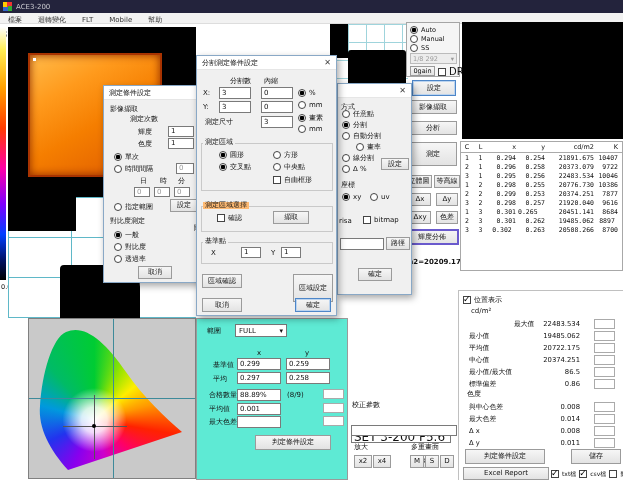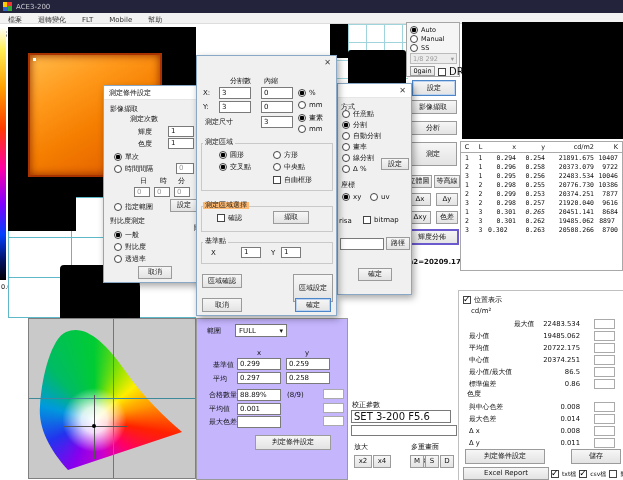--- a/index.html
+++ b/index.html
@@ -156,36 +156,36 @@
         <span style="width: 13px; text-align: center; padding-right: 2px;">2</span>
         <span style="width: 30px; text-align: right; padding-right: 2px;">0.298</span>
         <span style="width: 29px; text-align: right; padding-right: 2px;">0.257</span>
         <span style="width: 49px; text-align: right; padding-right: 2px;">21920.040</span>
         <span style="width: 24px; text-align: right; padding-right: 2px;">9616</span>
       </div>
       <div class="trow">
         <span style="width: 14px; text-align: center; padding-right: 2px;">1</span>
         <span style="width: 13px; text-align: center; padding-right: 2px;">3</span>
         <span style="width: 30px; text-align: right; padding-right: 2px;">0.301</span>
-        <span style="width: 29px; text-align: right; padding-right: 2px; font-style: italic;">0.265</span>
+        <span style="width: 29px; padding-right: 2px;">0.265</span>
         <span style="width: 49px; text-align: right; padding-right: 2px;">20451.141</span>
         <span style="width: 24px; text-align: right; padding-right: 2px;">8684</span>
       </div>
       <div class="trow">
         <span style="width: 14px; text-align: center; padding-right: 2px;">2</span>
         <span style="width: 13px; text-align: center; padding-right: 2px;">3</span>
         <span style="width: 30px; text-align: right; padding-right: 2px;">0.301</span>
         <span style="width: 29px; text-align: right; padding-right: 2px;">0.262</span>
         <span style="width: 49px; text-align: right; padding-right: 2px;">19485.062</span>
         <span style="width: 24px; text-align: center; padding-right: 2px;">8897</span>
       </div>
       <div class="trow">
         <span style="width: 14px; text-align: center; padding-right: 2px;">3</span>
         <span style="width: 13px; text-align: center; padding-right: 2px;">3</span>
-        <span style="width: 30px; text-align: left; padding-right: 2px;">0.302</span>
+        <span style="width: 30px; text-align: center; padding-right: 2px;">0.302</span>
         <span style="width: 29px; text-align: right; padding-right: 2px;">0.263</span>
         <span style="width: 49px; text-align: right; padding-right: 2px;">20508.266</span>
         <span style="width: 24px; text-align: right; padding-right: 2px;">8700</span>
       </div>
     </div>
 
   <div class="b" style="left:458px;top:290px;width:165px;height:190px;border-top:1px solid #c0c0c0;border-left:1px solid #c0c0c0;background:#fff">
     <div class="row" style="left:4px;top:5px">
         <span class="chk on"></span>
         <span>位置表示</span>
@@ -270,21 +270,21 @@
       background:radial-gradient(circle 32px at 39% 64%,#ffffff 0,rgba(255,255,255,.85) 40%,rgba(255,255,255,0) 100%),
         conic-gradient(from 0deg at 39% 64%,#00cc33 0deg,#9ae400 28deg,#ffee00 50deg,#ff9900 75deg,#ff2200 100deg,#ff0066 130deg,#cc00cc 165deg,#8800ee 205deg,#2233ee 245deg,#0099dd 285deg,#00bb66 320deg,#00cc33 360deg);
       clip-path:path('M34,10 C52,2 72,18 94,50 C112,76 134,96 150,110 L36,148 C18,128 6,106 8,84 C10,52 20,16 34,10 Z')"></div>
     <div style="position:absolute;left:84px;top:0;width:1px;height:159px;background:#3e8a9a"></div>
     <div style="position:absolute;left:0;top:79px;width:166px;height:1px;background:#3e8a9a"></div>
     <div style="position:absolute;left:34px;top:107px;width:64px;height:1px;background:#555"></div>
     <div style="position:absolute;left:65px;top:76px;width:1px;height:64px;background:#555"></div>
     <div style="position:absolute;left:63px;top:105px;width:4px;height:4px;background:#000;border-radius:50%"></div>
   </div>
 
-  <div class="b" style="left:196px;top:318px;width:152px;height:162px;border:1px solid #9a9a9a;background:#c4b5fd">
+  <div class="b" style="left:196px;top:318px;width:152px;height:162px;border:1px solid #9a9a9a;background:#5eead4">
     <div class="lb" style="left:10px;top:9px">範圍</div>
     <div style="position:absolute;left:38px;top:5px;width:52px;height:13px;background:#fff;border:1px solid #777;font-size:7px;display:flex;align-items:center;padding:0 3px">
       <span>FULL</span>
       <span style="margin-left:auto">▾</span>
     </div>
     <div class="lb" style="left:60px;top:31px">x</div>
     <div class="lb" style="left:108px;top:31px">y</div>
     <div class="lb" style="left:16px;top:43px">基準值</div>
     <div class="inp" style="left:40px;top:39px;width:44px;height:12px">0.299</div>
     <div class="inp" style="left:89px;top:39px;width:44px;height:12px">0.259</div>
@@ -298,21 +298,21 @@
     <div class="lb" style="left:12px;top:87px">平均值</div>
     <div class="inp" style="left:40px;top:84px;width:44px;height:12px">0.001</div>
     <div class="ind" style="left:126px;top:84px;right:auto"></div>
     <div class="lb" style="left:12px;top:100px">最大色差</div>
     <div class="inp" style="left:40px;top:97px;width:44px;height:12px"></div>
     <div class="ind" style="left:126px;top:97px;right:auto"></div>
     <div class="btn" style="left:58px;top:116px;width:76px;height:15px">判定條件設定</div>
   </div>
 
   <div class="lb" style="left:352px;top:402px">校正參數</div>
-  <div class="inp" style="left:351px;top:410px;width:100px;height:13px;font-size:10px">SET 3-200 F5.6</div>
+  <div class="inp" style="left:351px;top:430px;width:100px;height:13px;font-size:12px">SET 3-200 F5.6</div>
   <div class="inp" style="left:351px;top:425px;width:106px;height:11px"></div>
   <div class="lb" style="left:354px;top:444px">放大</div>
   <div style="position:absolute;left:354px;top:455px">
       <div class="btn" style="position: absolute; left: 0px; top: 0px; width: 18px; height: 13px;">x2</div>
       <div class="btn" style="position: absolute; left: 19px; top: 0px; width: 18px; height: 13px;">x4</div>
       <div class="btn" style="position: absolute; left: 38px; top: 0px; width: 18px; height: 13px; margin-left: 20px;">x8</div>
     </div>
   <div class="lb" style="left:411px;top:444px">多重畫面</div>
   <div style="position:absolute;left:410px;top:455px">
       <div class="btn" style="position: absolute; left: 0px; top: 0px; width: 14px; height: 13px;">M</div>
@@ -330,21 +330,21 @@
           <span>任意點</span>
         </div>
         <div class="row" style="left: 4px; top: 37px;">
           <span class="rad on"></span>
           <span>分割</span>
         </div>
         <div class="row" style="left: 4px; top: 48px;">
           <span class="rad"></span>
           <span>自動分割</span>
         </div>
-        <div class="row" style="left: 4px; top: 59px; justify-content: center;">
+        <div class="row" style="left: 18px; top: 59px; justify-content: center;">
           <span class="rad"></span>
           <span>畫率</span>
         </div>
         <div class="row" style="left: 4px; top: 70px;">
           <span class="rad"></span>
           <span>線分割</span>
         </div>
         <div class="row" style="left: 4px; top: 81px;">
           <span class="rad"></span>
           <span>Δ %</span>
@@ -412,20 +412,23 @@
       </div>
     <div class="inp" style="left:92px;top:151px;width:14px;height:11px">10</div>
     <div class="row" style="left:10px;top:169px">
         <span class="rad"></span>
         <span>透過率</span>
       </div>
     <div class="btn" style="left:34px;top:180px;width:34px;height:13px">取消</div>
   </div>
 
   <div class="dlg" style="left:196px;top:55px;width:141px;height:261px">
+    <div class="tbar">
+        <span>分割測定條件設定</span>
+      </div>
     <div class="xbtn">✕</div>
     <div class="lb" style="left:33px;top:22px">分割數</div>
     <div class="lb" style="left:67px;top:22px">內縮</div>
     <div class="lb" style="left:6px;top:34px">X:</div>
     <div class="inp" style="left:22px;top:31px;width:32px;height:12px">3</div>
     <div class="inp" style="left:64px;top:31px;width:32px;height:12px">0</div>
     <div class="row" style="left:101px;top:33px">
         <span class="rad on"></span>
         <span>%</span>
       </div>

